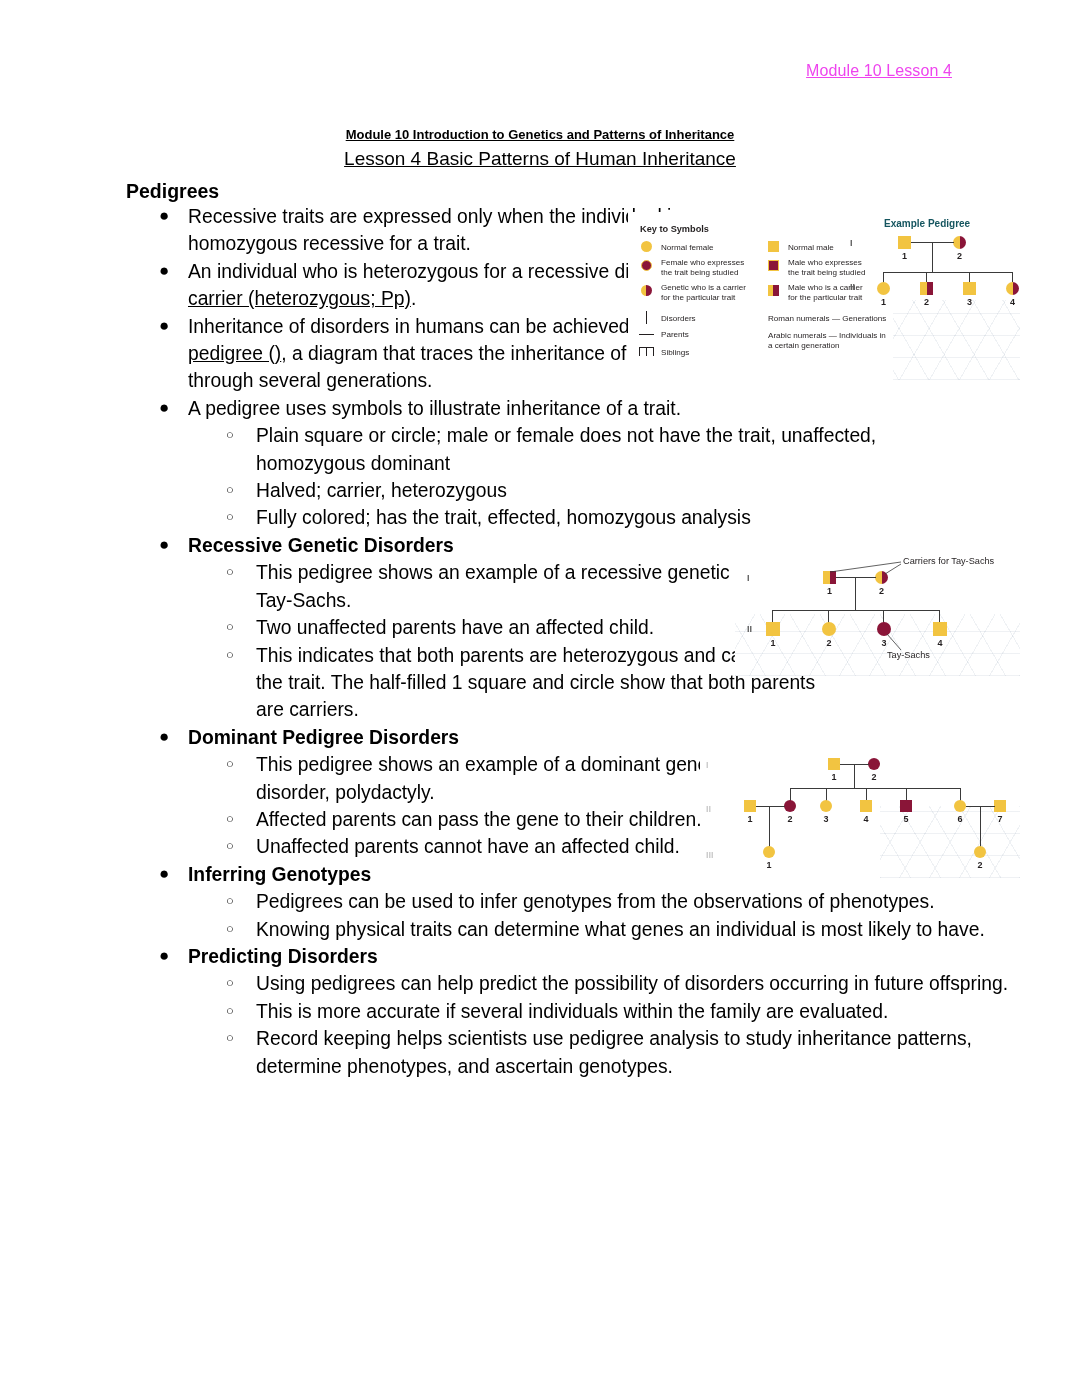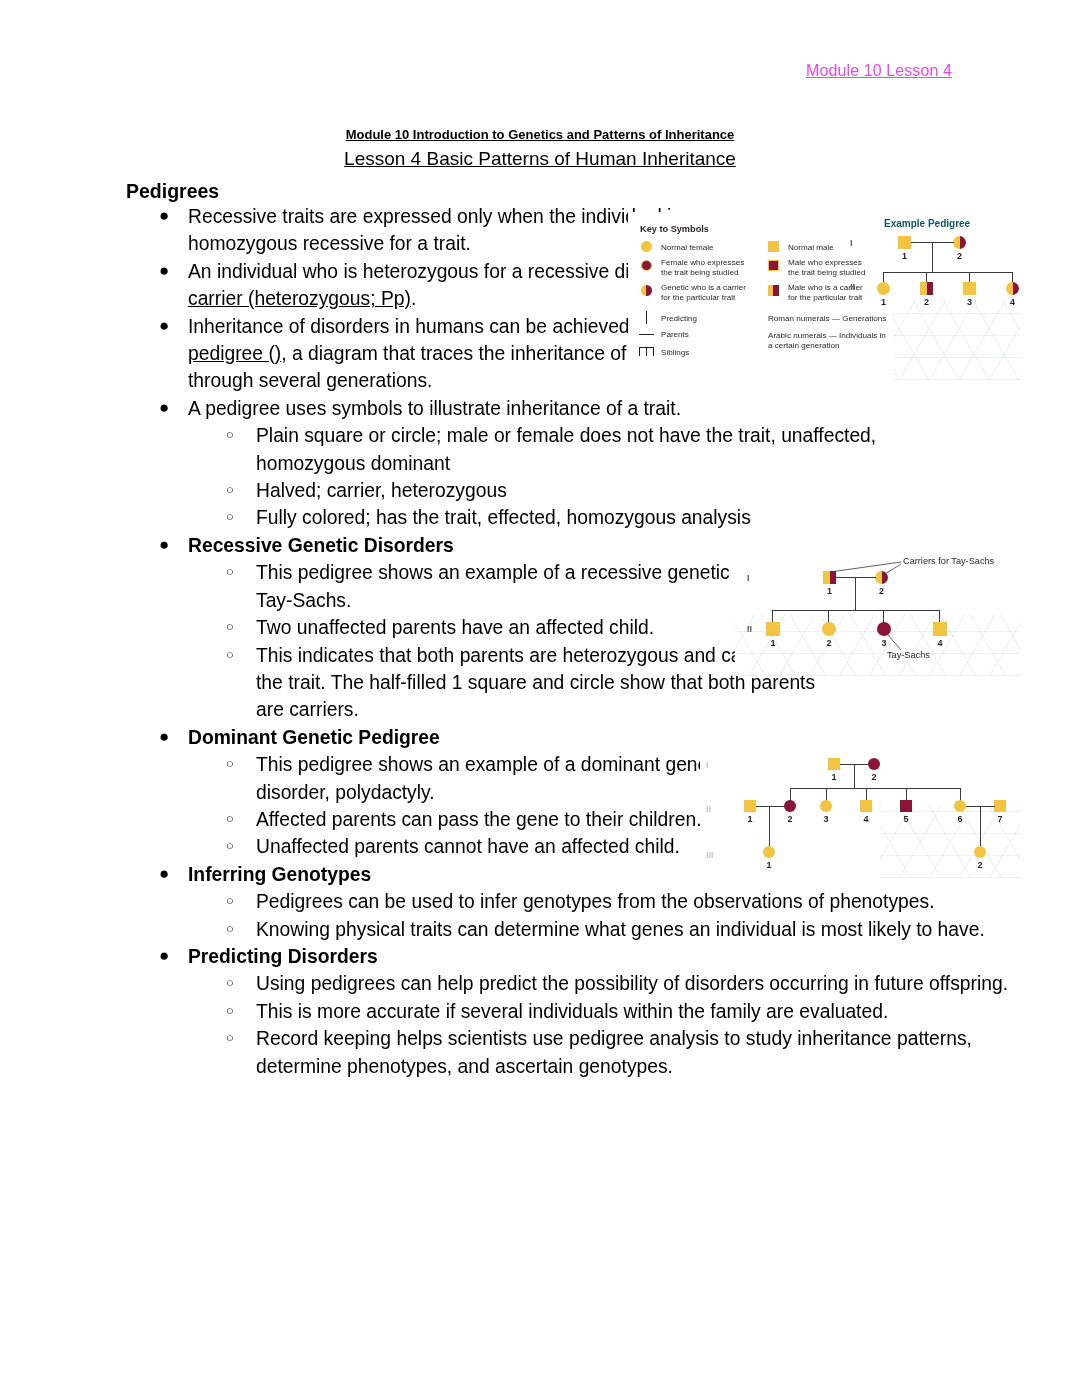--- a/index.html
+++ b/index.html
@@ -133,21 +133,21 @@
     <span class="bul">○</span>
     <span>Two unaffected parents have an affected child.</span>
   </div>
   <div class="li lvl2 narrow3">
     <span class="bul">○</span>
     <span>This indicates that both parents are heterozygous and carriers for the trait. The half-filled 1 square and circle show that both parents are carriers.</span>
   </div>
 
   <div class="li lvl1 b">
     <span class="bul">●</span>
-    <span>Dominant Genetic Pedigree</span>
+    <span>Dominant Pedigree Disorders</span>
   </div>
   <div class="li lvl2" style="width:480px">
     <span class="bul">○</span>
     <span>This pedigree shows an example of a dominant genetic disorder, polydactyly.</span>
   </div>
   <div class="li lvl2" style="width:480px">
     <span class="bul">○</span>
     <span>Affected parents can pass the gene to their children.</span>
   </div>
   <div class="li lvl2" style="width:480px">
@@ -199,21 +199,21 @@
 
     <div class="ci" style="left:13px;top:48px;width:11px;height:11px;background:#8a1538;border:1.3px solid #f2c441;box-sizing:border-box;"></div>
     <div class="keyrow" style="left:33px;top:46px;white-space:pre-line;">Female who expresses
 the trait being studied</div>
 
     <div class="ci" style="left:13px;top:73px;width:11px;height:11px;background:linear-gradient(90deg,#f2c441 0 50%,#8a1538 50% 100%);"></div>
     <div class="keyrow" style="left:33px;top:71px;white-space:pre-line;">Genetic who is a carrier
 for the particular trait</div>
 
     <div class="ln" style="left:18px;top:99px;width:1.3px;height:13px;background:#231f20;"></div>
-    <div class="keyrow" style="left:33px;top:102px;">Predicting</div>
+    <div class="keyrow" style="left:33px;top:102px;">Disorders</div>
 
     <div class="ln" style="left:11px;top:122px;width:15px;height:1.3px;background:#231f20;"></div>
     <div class="keyrow" style="left:33px;top:118px;">Parents</div>
 
     <div style="position:absolute;left:11px;top:135px;width:15px;height:9px;border:1.3px solid #231f20;border-bottom:none;box-sizing:border-box;"></div>
     <div class="ln" style="left:18px;top:135px;width:1.3px;height:9px;background:#231f20;"></div>
     <div class="keyrow" style="left:33px;top:136px;">Siblings</div>
 
     <div class="sq" style="left:140px;top:29px;width:11px;height:11px;background:#f2c441;"></div>
     <div class="keyrow" style="left:160px;top:31px;">Normal male</div>

